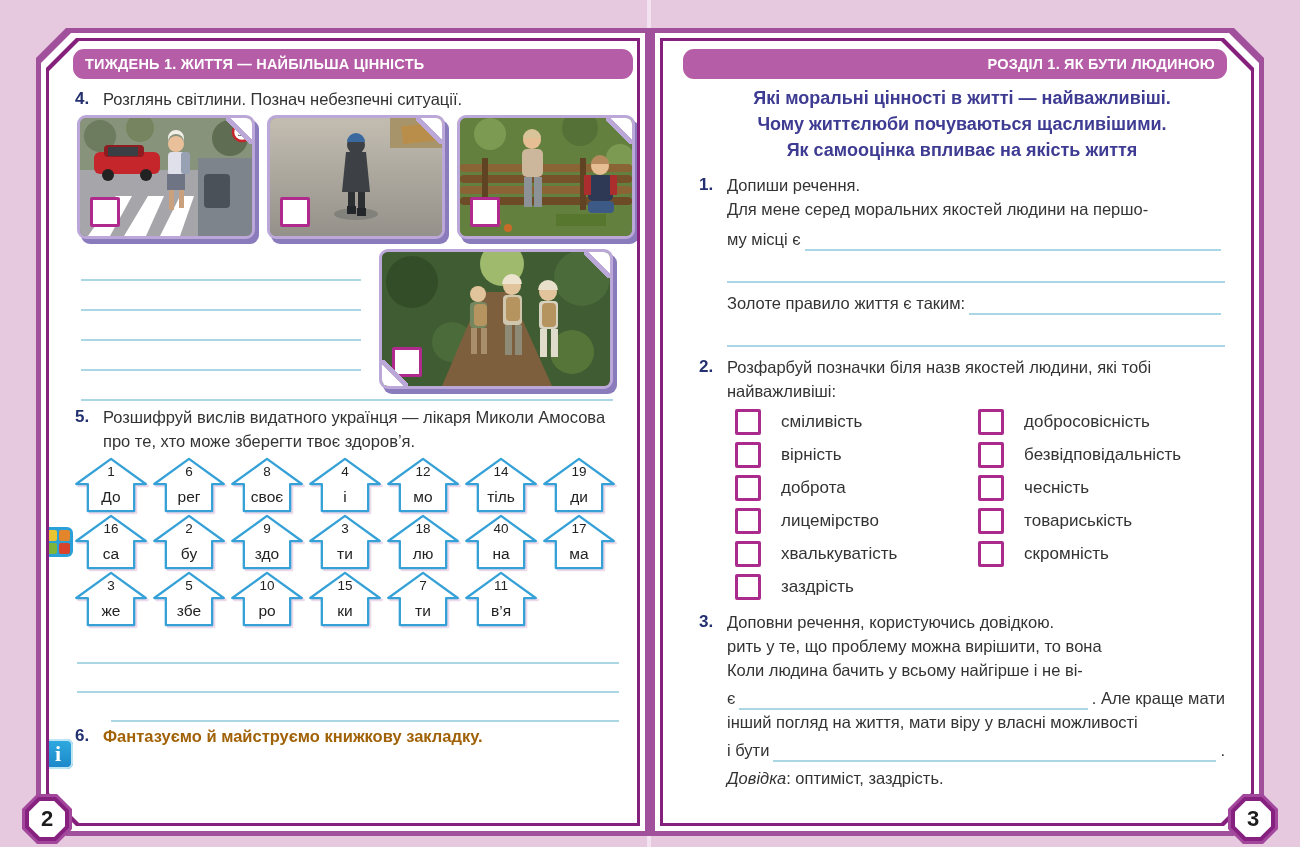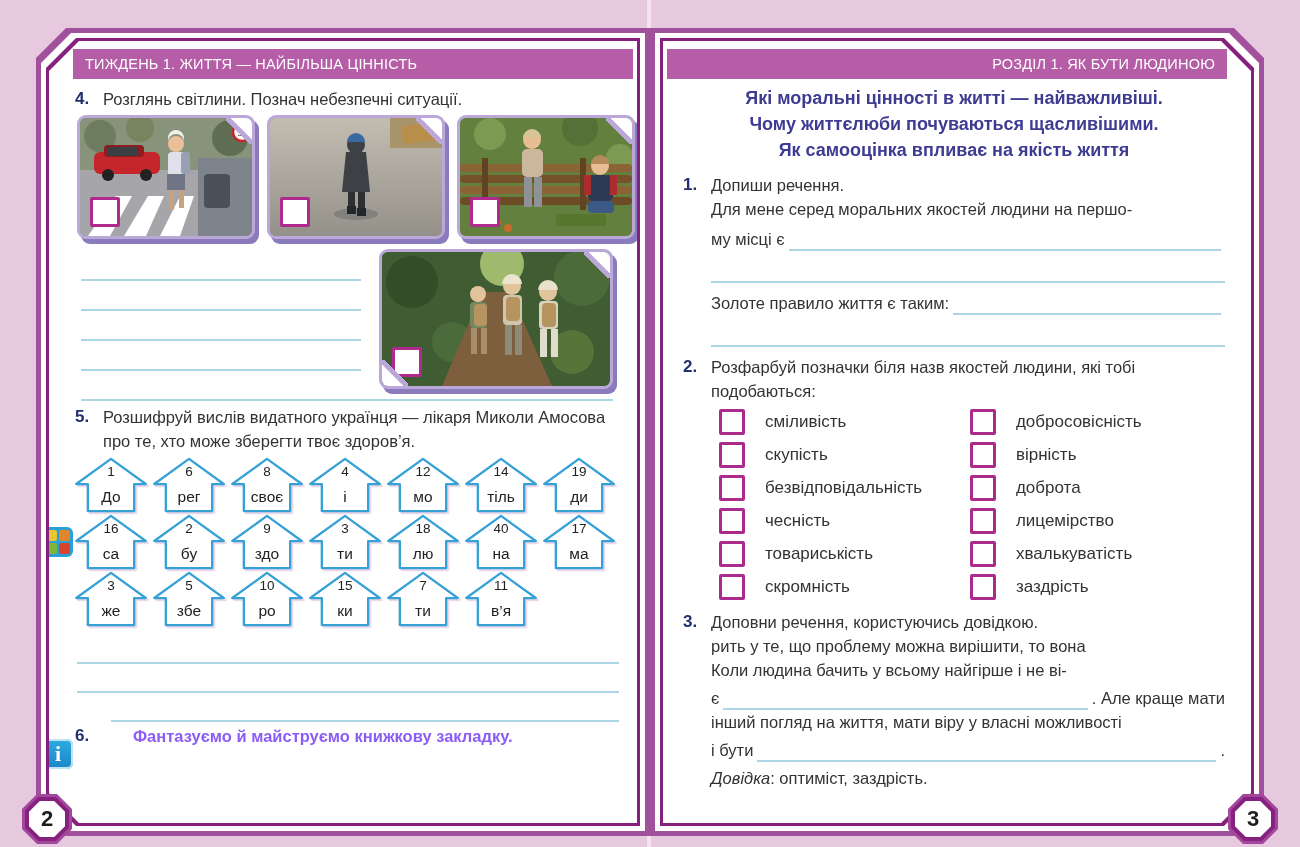--- a/index.html
+++ b/index.html
@@ -10,31 +10,31 @@
   .page{width:614px;height:808px;position:relative;}
   .lyr{width:100%;height:100%;box-sizing:border-box;}
   .pg-left .cp{clip-path:polygon(30px 0,100% 0,100% 100%,30px 100%,0 calc(100% - 30px),0 30px);}
   .pg-right .cp{clip-path:polygon(0 0,calc(100% - 30px) 0,100% 30px,100% calc(100% - 30px),calc(100% - 30px) 100%,0 100%);}
   .l1{background:#a1509c;padding:5px;}
   .l2{background:#ffffff;padding:5px;}
   .l3{background:#85207d;padding:3px;}
   .l4{background:#ffffff;position:relative;}
   .content{position:relative;box-sizing:border-box;width:100%;height:100%;
     padding:8px 18px 6px 26px;color:#333;font-size:16.5px;line-height:24px;}
-  .pg-right .content{padding:8px 26px 6px 20px;}
-  
-  .hbar{height:30px;background:#b55da6;color:#fff;font-weight:normal;font-size:14.5px;
-    line-height:30px;letter-spacing:.2px;border-radius:0;}
+  .pg-right .content{padding:8px 26px 6px 36px;}
+  
+  .hbar{height:30px;background:#b55da6;color:#fff;font-weight:bold;font-size:14.5px;
+    line-height:30px;letter-spacing:.2px;border-radius:11px;}
   .pg-left .hbar{margin:0 -14px 8px -2px;padding-left:12px;}
   .pg-right .hbar{margin:0 -2px 6px -16px;padding-right:12px;text-align:right;}
   
   .task{display:flex;align-items:flex-start;}
   .tnum{color:#23306f;font-weight:bold;width:28px;flex:0 0 28px;font-size:17px;}
   .tbody{flex:1;}
-  .cyan{color:#8b5cf6;font-weight:bold;margin-left:30px;}
+  .cyan{color:#a16207;font-weight:bold;}
   
   .photos{display:flex;gap:12px;margin:4px 0 10px 2px;}
   .photo{position:relative;width:172px;height:118px;border:3px solid #bba8d8;border-radius:9px;
     overflow:hidden;box-shadow:4px 5px 0 #8a7bbd;background:#888;flex:0 0 auto;}
   .photo svg{display:block;width:100%;height:100%;}
   .notch-tr{position:absolute;top:0;right:0;width:26px;height:26px;
     background:linear-gradient(to bottom left,#fff 42%,#bba8d8 42%,#bba8d8 55%,rgba(0,0,0,0) 55%);}
   .notch-bl{position:absolute;bottom:0;left:0;width:26px;height:26px;
     background:linear-gradient(to top right,#fff 42%,#bba8d8 42%,#bba8d8 55%,rgba(0,0,0,0) 55%);}
   .pcheck{position:absolute;left:10px;bottom:9px;width:24px;height:24px;background:#fff;
@@ -472,39 +472,35 @@
               <span class="blank"></span>
             </div>
             <div class="wline" style="height:30px"></div>
           </div>
         </div>
 
         <div class="task mb6">
           <div class="tnum">2.</div>
           <div class="tbody">
             <div>Розфарбуй позначки біля назв якостей людини, які тобі</div>
-            <div>подобаються:</div>
+            <div>найважливіші:</div>
             <div class="qual-grid">
               <div id="qual-col-1" style="display:contents"></div>
               <div id="qual-col-2" style="display:contents"></div>
 
   <div class="qual-item">
     <span class="qcheck"></span>
     <span class="qlabel">сміливість</span>
   </div>
 
   <div class="qual-item">
     <span class="qcheck"></span>
     <span class="qlabel">добросовісність</span>
   </div>
 
-  <div class="qual-item">
-    <span class="qcheck"></span>
-    <span class="qlabel">скупість</span>
-  </div>
 
   <div class="qual-item">
     <span class="qcheck"></span>
     <span class="qlabel">вірність</span>
   </div>
 
   <div class="qual-item">
     <span class="qcheck"></span>
     <span class="qlabel">безвідповідальність</span>
   </div>

